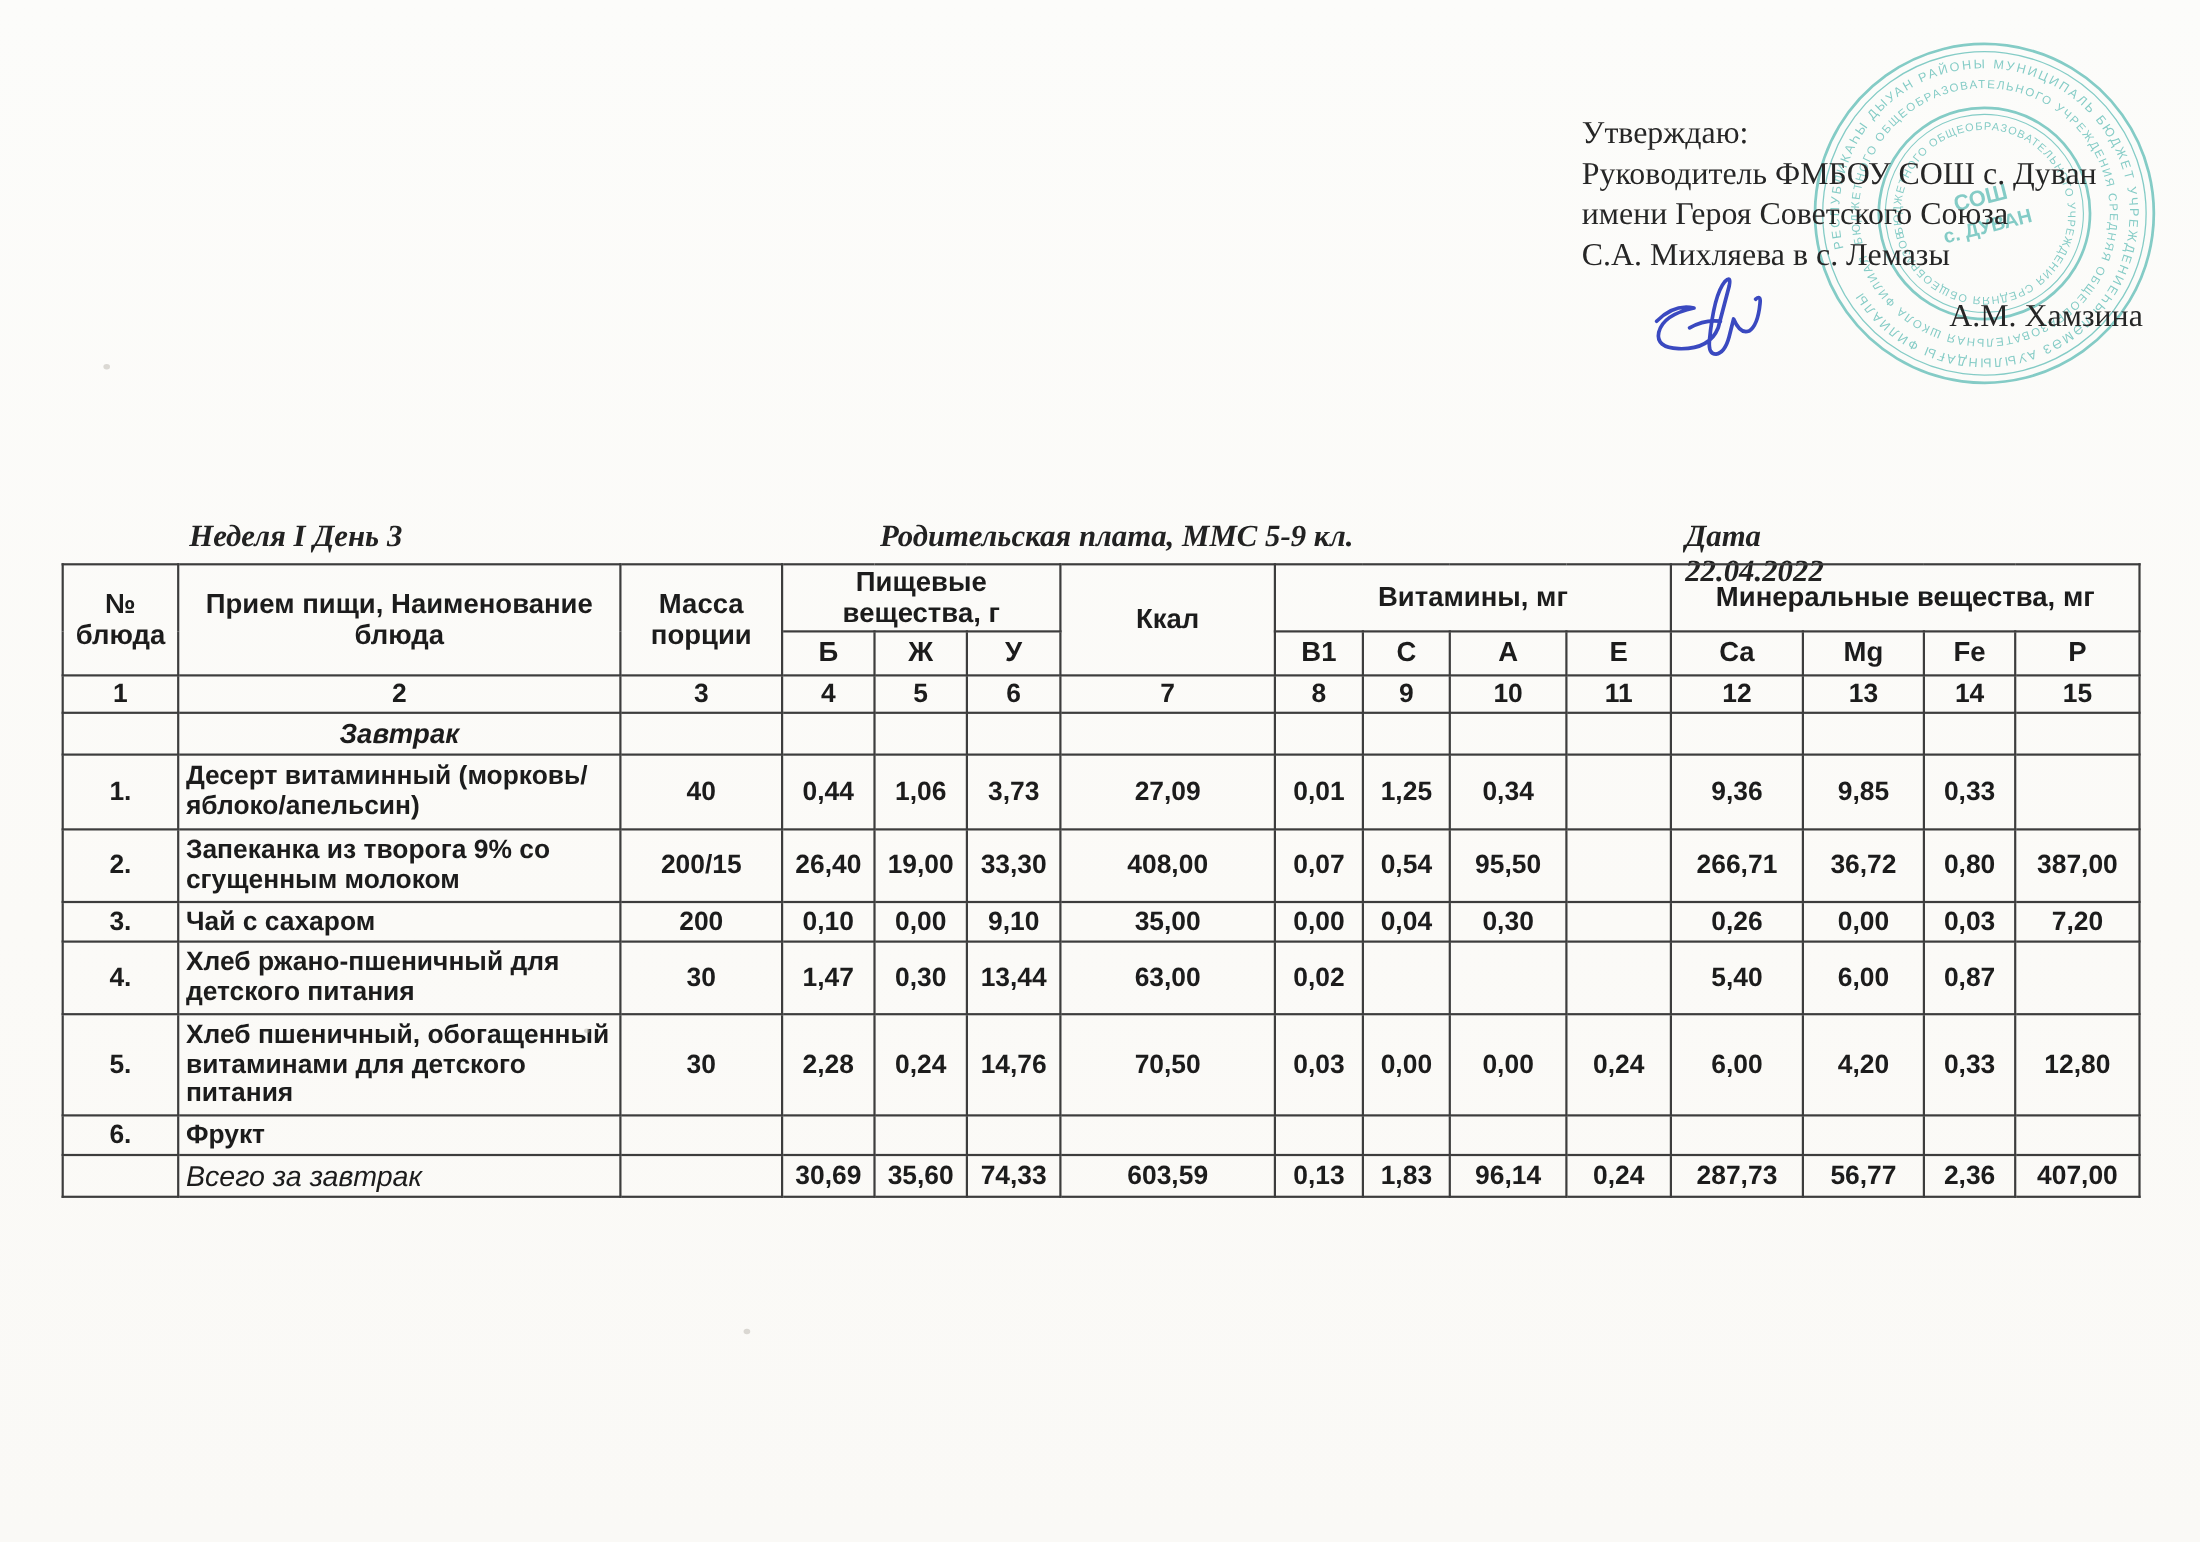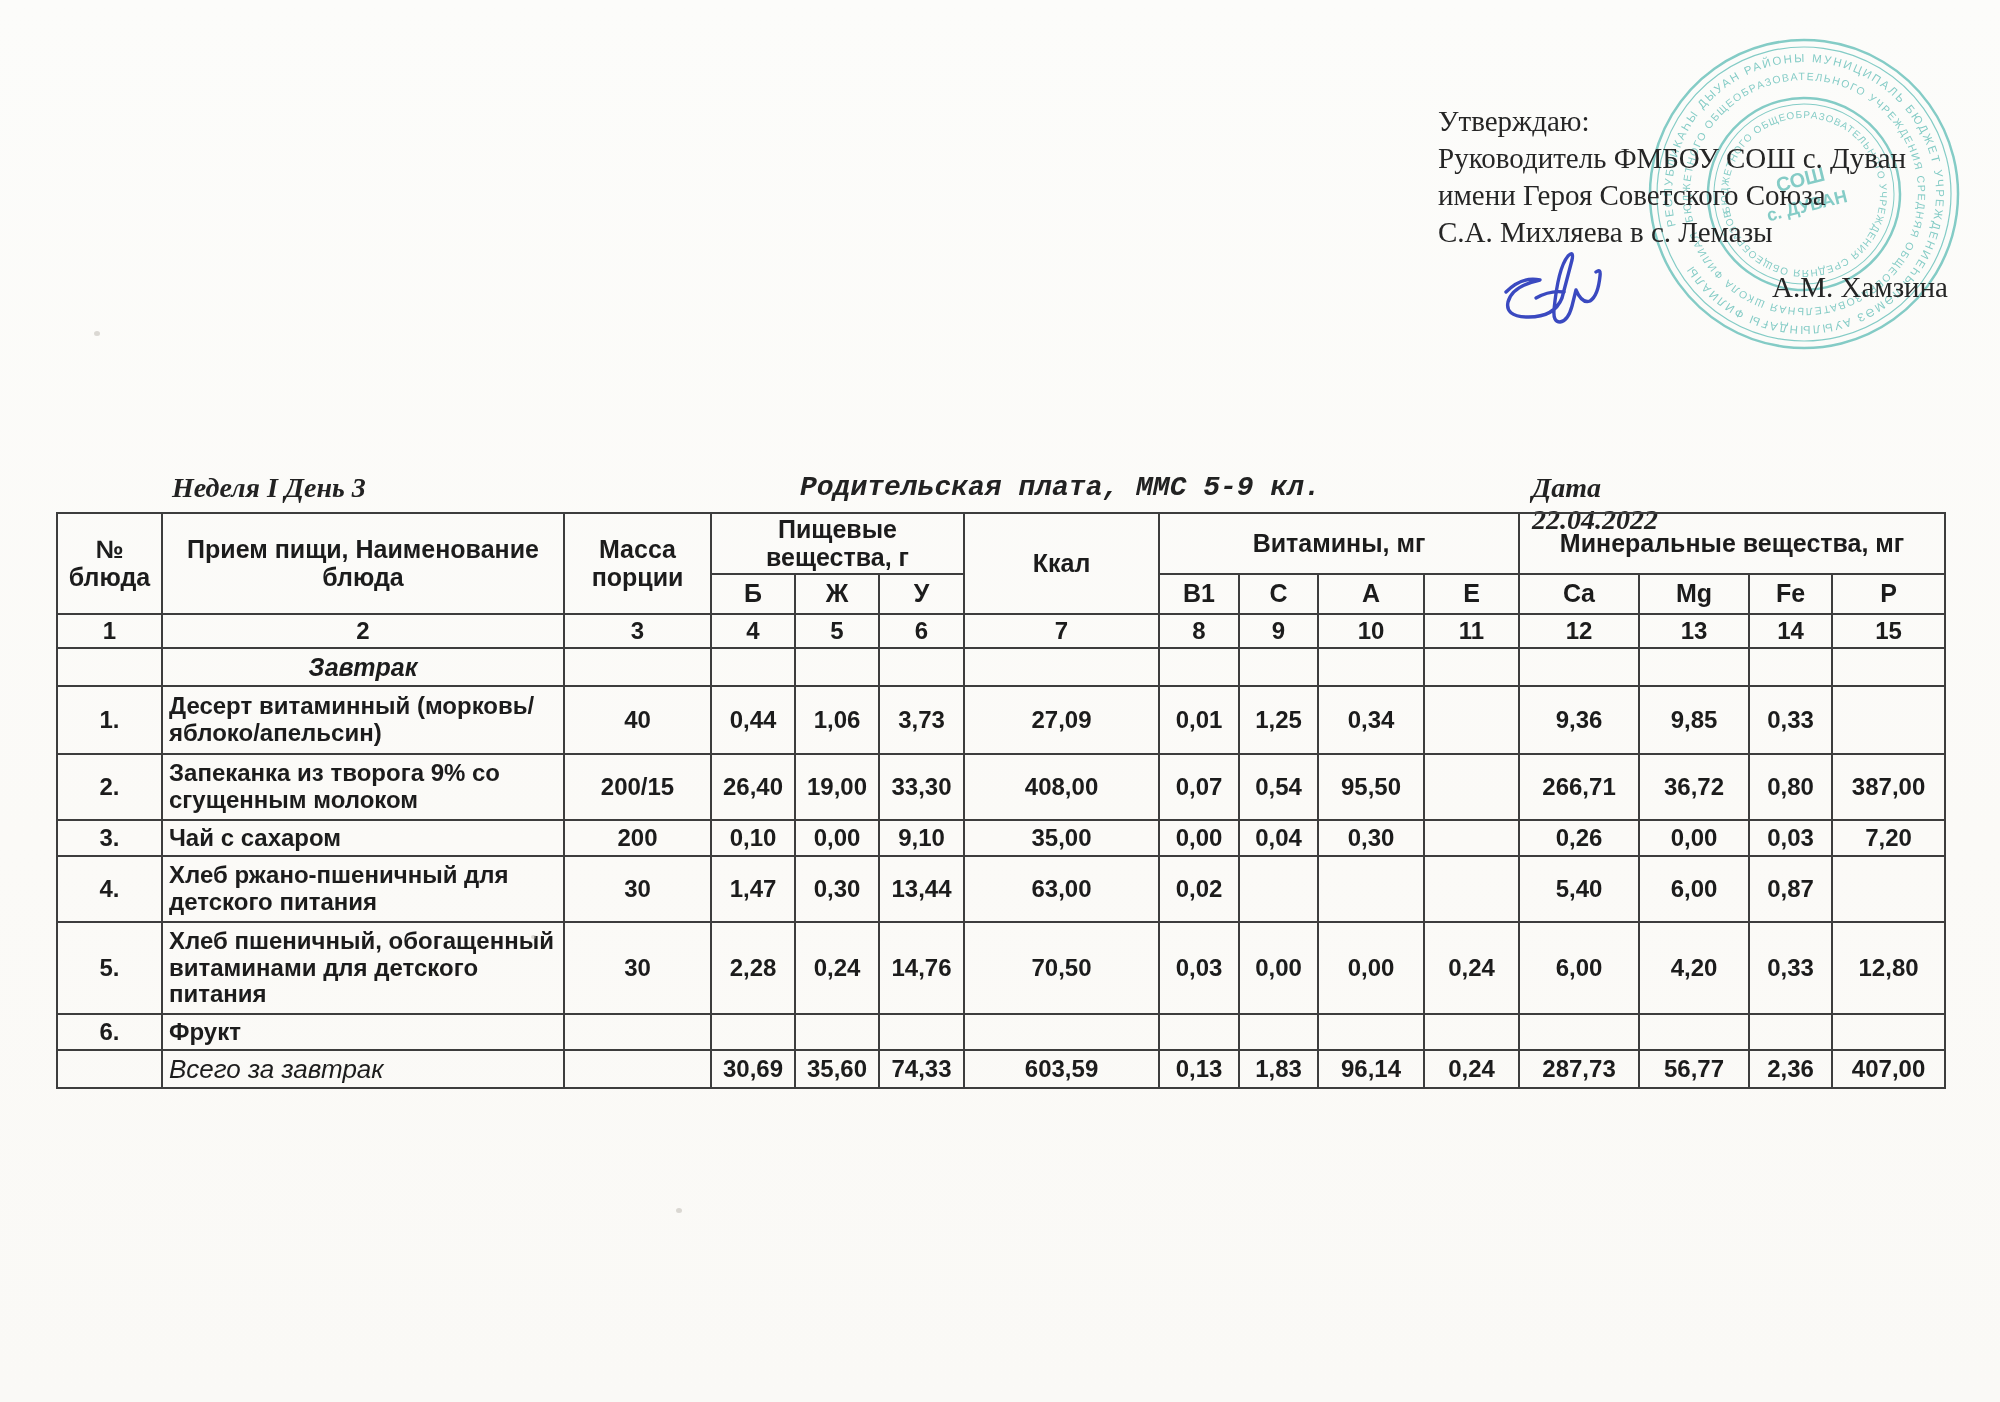--- a/index.html
+++ b/index.html
@@ -24,21 +24,21 @@
     transform:rotate(-14deg);opacity:.62;z-index:1;
   }
   .signature-svg{position:absolute;left:1492px;top:240px;width:180px;height:100px;z-index:4;}
   
   .titlebar{
     position:absolute;top:468px;left:0;width:1688px;height:42px;
     font-family:"Liberation Serif",serif;
     font-weight:bold;font-style:italic;font-size:28px;color:#222;
   }
   .titlebar .t-week{position:absolute;left:172px;top:4px;}
-  .titlebar .t-center{position:absolute;left:800px;top:4px;font-family:Liberation Mono, monospace;}
+  .titlebar .t-center{position:absolute;left:800px;top:4px;}
   .titlebar .t-date{position:absolute;left:1532px;top:4px;}
   
   table.menu{
     position:absolute;left:56px;top:512px;width:1888px;
     border-collapse:collapse;table-layout:fixed;
     font-family:"Liberation Sans",sans-serif;
     color:#1c1c1c;
     padding-left:47px;
   }
   table.menu th,table.menu td{

